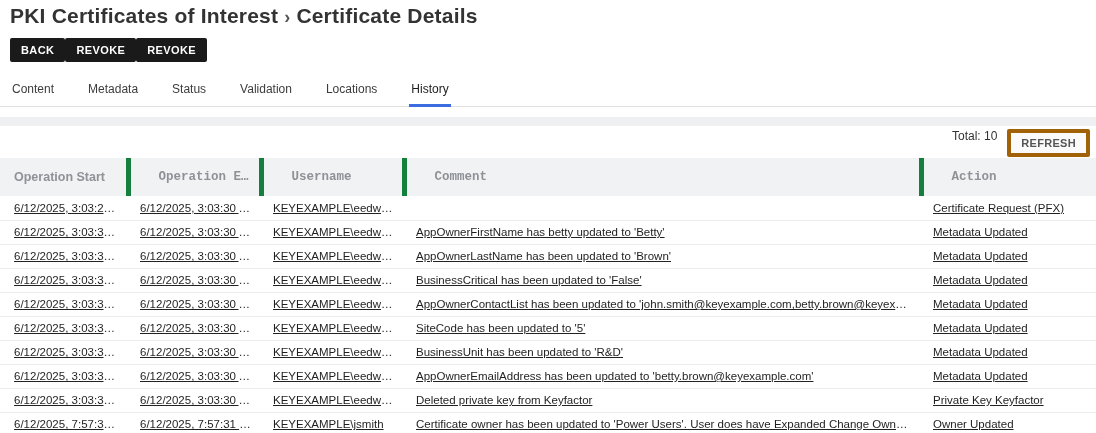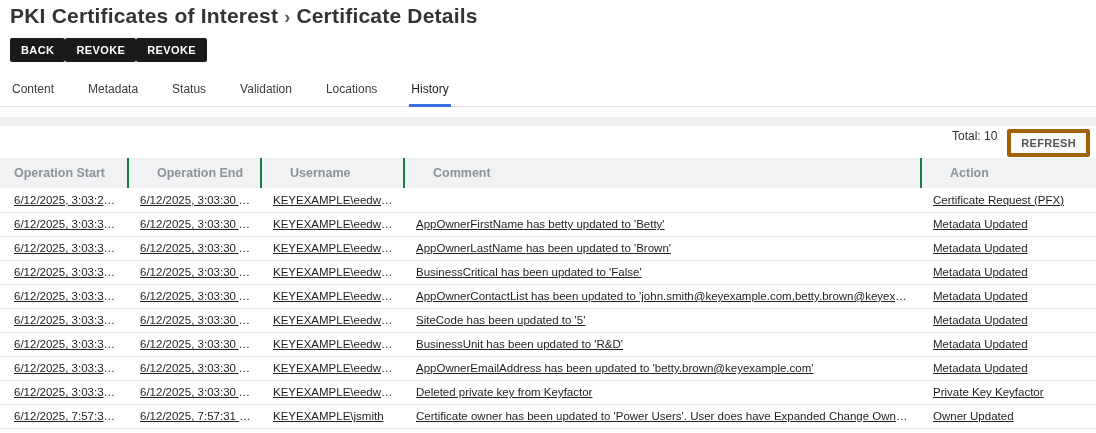--- a/index.html
+++ b/index.html
@@ -63,26 +63,26 @@
   
   table { width: 1096px; border-collapse: collapse; table-layout: fixed; margin-top: 3px; }
   col.c-opstart { width: 128px; }
   col.c-opend   { width: 133px; }
   col.c-user    { width: 143px; }
   col.c-comment { width: 517px; }
   col.c-action  { width: 175px; }
   thead th {
     background: #f1f2f3;
     color: #8e9297; font-size: 12.5px; font-weight: 700;
-    text-align: left; height: 30px;
+    text-align: left; height: 38px;
     padding: 0 8px 0 28px;
     white-space: nowrap; overflow: hidden; text-overflow: ellipsis;
   }
   thead th:first-child { padding-left: 14px; }
-  thead th + th { border-left: 2px solid #15803d; }
+  thead th + th { border-left: 5px solid #15803d; font-family: Liberation Mono, monospace; }
   tbody td {
     font-size: 11.5px; color: #1f1f1f;
     height: 24px; padding: 0 8px 0 12px;
     border-bottom: 1px solid #ebecec;
     white-space: nowrap; overflow: hidden; text-overflow: ellipsis;
     background: #fff;
   }
   tbody td:first-child { padding-left: 14px; }
   tbody tr { cursor: pointer; text-decoration: underline; }
 </style>

